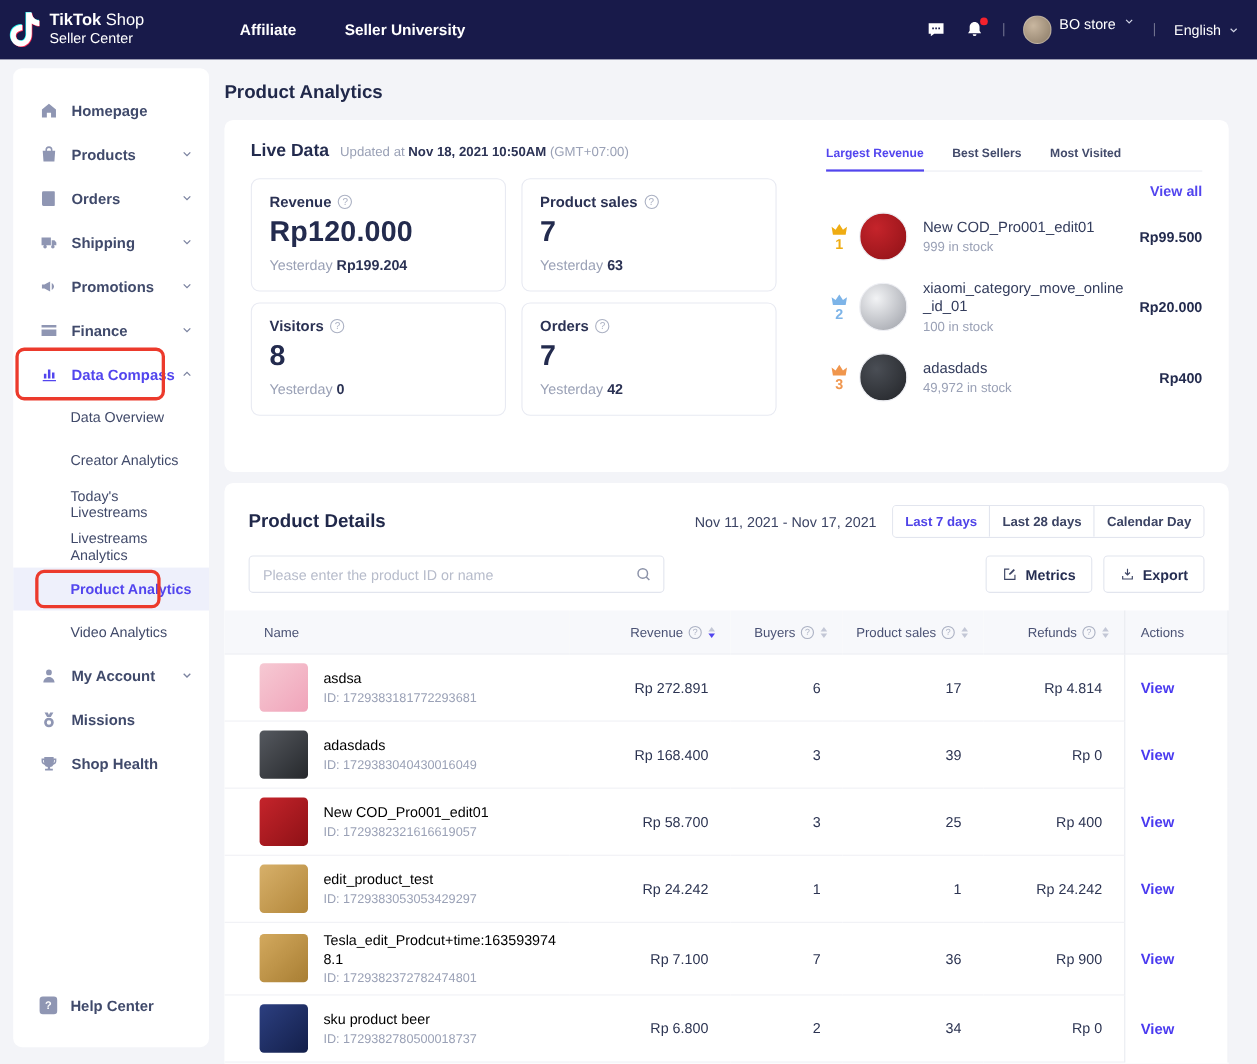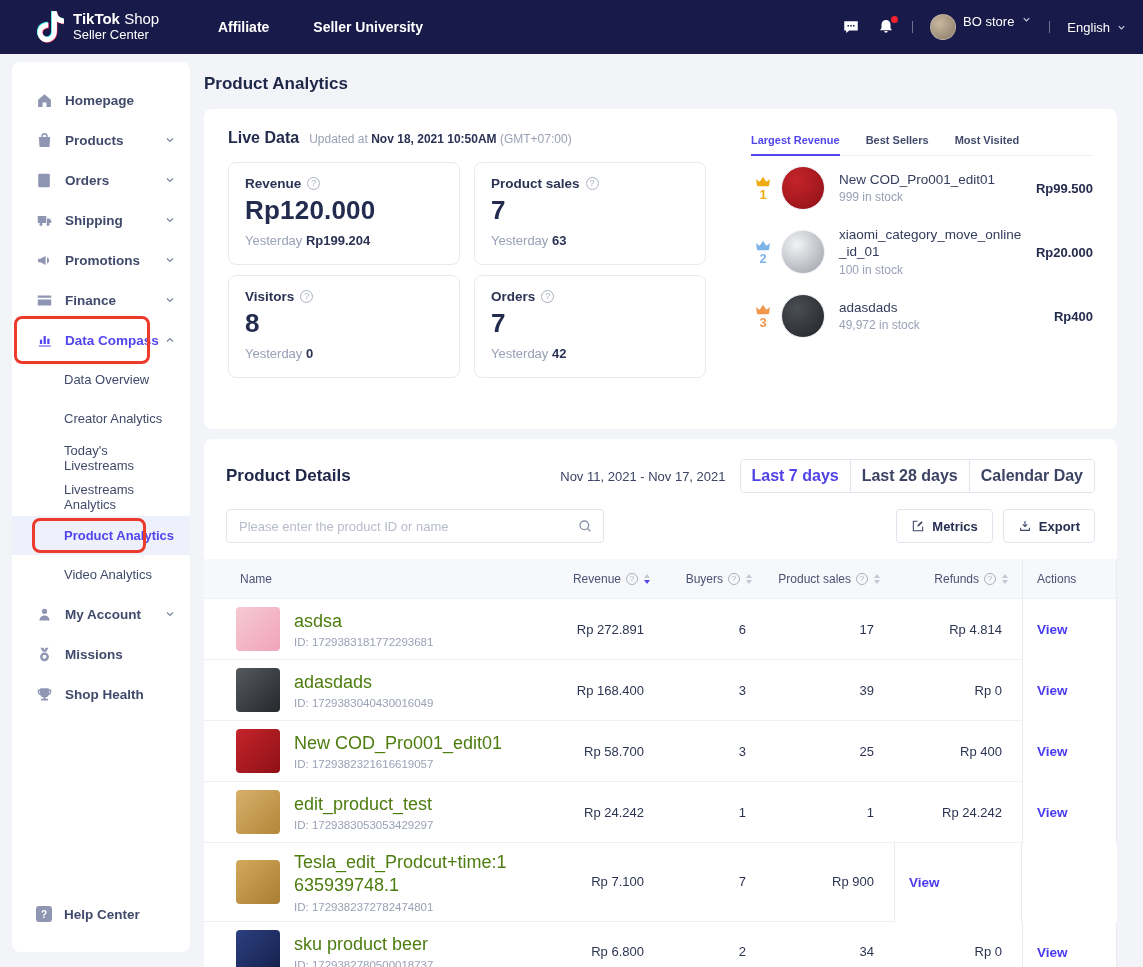--- a/index.html
+++ b/index.html
@@ -8,21 +8,21 @@
   }
   *{box-sizing:border-box}
   html,body{margin:0;padding:0}
   body{
     width:1143px;height:967px;overflow:hidden;position:relative;
     background:#f3f4f8;font-family:"Liberation Sans",sans-serif;color:var(--ink);
   }
   svg{display:block}
   
   .navbar{position:absolute;inset:0 0 auto 0;height:54px;background:var(--nav-bg);display:flex;align-items:center;color:#fff;z-index:5}
-  .logo{display:flex;gap:9px;padding-left:36px;width:200px}
+  .logo{display:flex;gap:9px;padding-left:8px;width:200px}
   .logo-note{height:32px;width:28px;position:relative}
   .logo-text{line-height:1.12;white-space:nowrap}
   .logo-line1{font-size:15px}
   .logo-line1 b{font-weight:700}
   .logo-line2{font-size:13px}
   .nav-links{display:flex;gap:44px;margin-left:18px}
   .nav-link{font-size:14px;font-weight:700;color:#fff;cursor:pointer}
   .nav-right{margin-left:auto;display:flex;align-items:center;gap:17px;padding-right:16px}
   .nav-ic{width:18px;height:18px;color:#fff;position:relative;cursor:pointer}
   .noti-dot{position:absolute;top:-2px;right:-3px;width:7px;height:7px;border-radius:50%;background:#f5222d}
@@ -78,21 +78,21 @@
   .rank-info{flex:1;min-width:0;padding-right:10px}
   .rank-name{font-size:13.5px;color:#333c5c;line-height:1.25;word-break:break-all}
   .rank-stock{font-size:12px;color:var(--muted);margin-top:2px}
   .rank-value{font-size:13px;font-weight:700;white-space:nowrap}
   
   .details-card{margin-top:10px;height:540px;padding-top:20px;overflow:hidden}
   .det-head{display:flex;align-items:center;padding:0 22px}
   .det-title{font-size:17px;font-weight:700;color:#20284a;flex:1}
   .date-range{font-size:13px;color:var(--ink2);margin-right:14px}
   .seg{display:flex;border:1px solid #e2e5ee;border-radius:4px;overflow:hidden;background:#fff}
-  .seg-btn{padding:7px 11px;font-size:16px;font-weight:700;color:var(--ink2);background:#fff;border:none;border-left:1px solid #e2e5ee;cursor:pointer;font-family:inherit}
+  .seg-btn{padding:7px 11px;font-size:12px;font-weight:700;color:var(--ink2);background:#fff;border:none;border-left:1px solid #e2e5ee;cursor:pointer;font-family:inherit}
   .seg-btn:first-child{border-left:none}
   .seg-btn.active{color:#4f43e8}
   .toolbar{display:flex;align-items:center;margin-top:16px;padding:0 22px}
   .searchbox{position:relative;width:378px;height:34px;border:1px solid #e2e5ee;border-radius:4px;background:#fff}
   .searchbox input{width:100%;height:100%;border:none;outline:none;background:transparent;padding:0 36px 0 12px;font-size:13px;color:#333;font-family:inherit}
   .searchbox input::placeholder{color:#b7bccb}
   .search-ic{position:absolute;right:10px;top:8px;width:16px;height:16px;color:#8b92a8}
   .toolbar-right{margin-left:auto;display:flex;gap:10px}
   .tool-btn{display:flex;align-items:center;gap:7px;height:34px;padding:0 14px;border:1px solid #e2e5ee;border-radius:4px;background:#fff;font-size:13px;font-weight:700;color:#262e52;cursor:pointer;font-family:inherit}
   .tool-btn svg{width:14px;height:14px;color:#3c4464}
@@ -107,21 +107,21 @@
   .sort{display:inline-flex;flex-direction:column;gap:2px;margin-left:6px}
   .sort i{width:0;height:0;border-left:3.5px solid transparent;border-right:3.5px solid transparent}
   .sort .up{border-bottom:4px solid #c3c7d6}
   .sort .down{border-top:4px solid #c3c7d6}
   .sort .down.on{border-top-color:var(--accent)}
   .cell{display:flex;align-items:center;border-bottom:1px solid var(--line2);min-height:58px;font-size:13px;color:#2c3452}
   .cell.right{justify-content:flex-end;padding-right:20px}
   .cell.name{padding:8px 10px 8px 32px;gap:14px}
   .cell.actions{border-bottom:none;border-left:1px solid #e9ebf1;border-right:1px solid #e9ebf1;padding-left:14px}
   .thumb{width:44px;height:44px;border-radius:4px;flex:none}
-  .pname{font-size:18px;color:#4d7c0f;line-height:1.3;word-break:break-all;max-width:215px}
+  .pname{font-size:13px;color:#000000;line-height:1.3;word-break:break-all;max-width:215px}
   .pid{font-size:11.5px;color:var(--muted);margin-top:3px}
   .view-link{color:#4a3af0;font-weight:700;font-size:13.5px;text-decoration:none;cursor:pointer}
 </style>
 </head>
 <body>
 
 <header class="navbar">
   <div class="logo">
     <div class="logo-note">
       <svg viewBox="0 0 295.5 330" width="28" height="32">
@@ -366,20 +366,21 @@
             <div class="stat-yday"><span>Yesterday </span><b>42</b></div>
           </div>
         </div>
     </div>
     <div class="rank-panel">
       <div class="tabs" id="live-tabs">
           <span class="tab active">Largest Revenue</span>
           <span class="tab">Best Sellers</span>
           <span class="tab">Most Visited</span>
         </div>
+      <a class="view-all">View all</a>
       <div id="ranking-list">
           <div class="rank-row">
             <span class="rank-badge" style="color: rgb(239, 172, 18);">
               <svg viewBox="0 0 24 16" fill="currentColor">
                 <path d="M1.5 4.5 7 8.5 12 .8l5 7.7 5.5-4-1.8 10.7H3.3z"></path>
               </svg>
               <div class="rank-num">1</div>
             </span>
             <span class="rank-avatar" style="background: radial-gradient(circle at 35% 32%, rgb(197, 36, 43), rgb(142, 17, 22));"></span>
             <span class="rank-info">
@@ -566,20 +567,21 @@
           <div class="trow">
             <div class="cell name">
               <span class="thumb" style="background: linear-gradient(135deg, rgb(211, 169, 94), rgb(168, 126, 51));"></span>
               <span>
                 <div class="pname">Tesla_edit_Prodcut+time:1635939748.1</div>
                 <div class="pid">ID: 1729382372782474801</div>
               </span>
             </div>
             <div class="cell right">Rp 7.100</div>
             <div class="cell right">7</div>
+            <div class="cell right">36</div>
             <div class="cell right">Rp 900</div>
             <div class="cell actions">
               <a class="view-link">View</a>
             </div>
           </div>
           <div class="trow">
             <div class="cell name">
               <span class="thumb" style="background: linear-gradient(135deg, rgb(44, 63, 128), rgb(19, 31, 74));"></span>
               <span>
                 <div class="pname">sku product beer</div>

